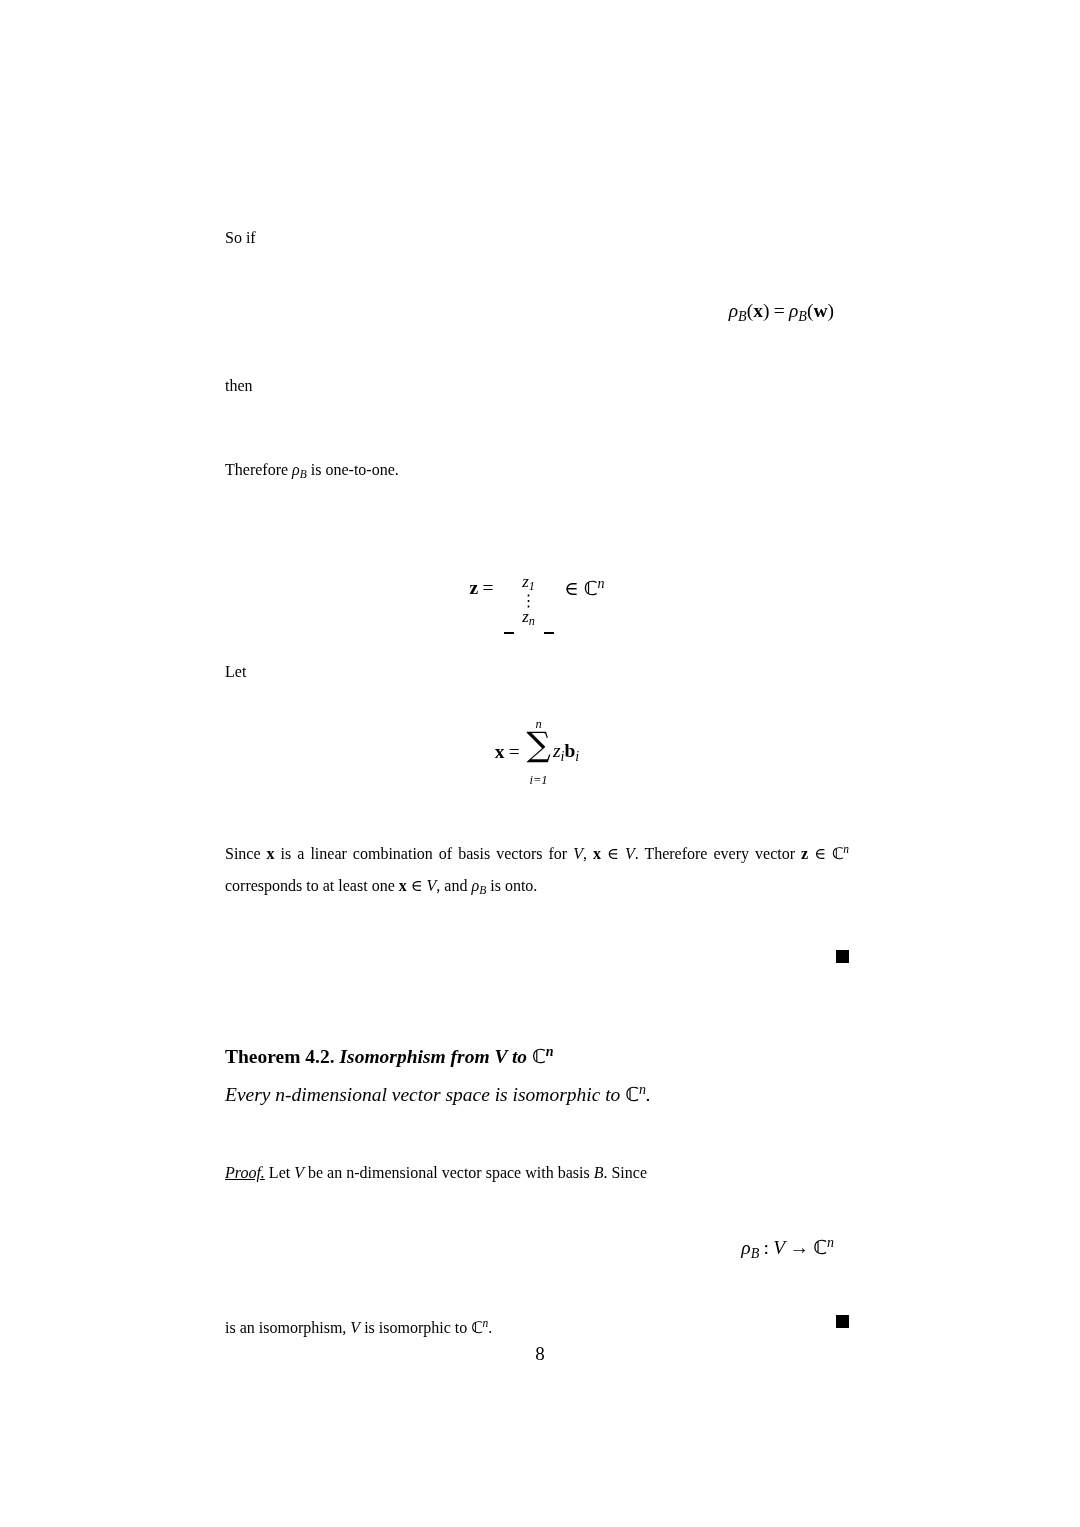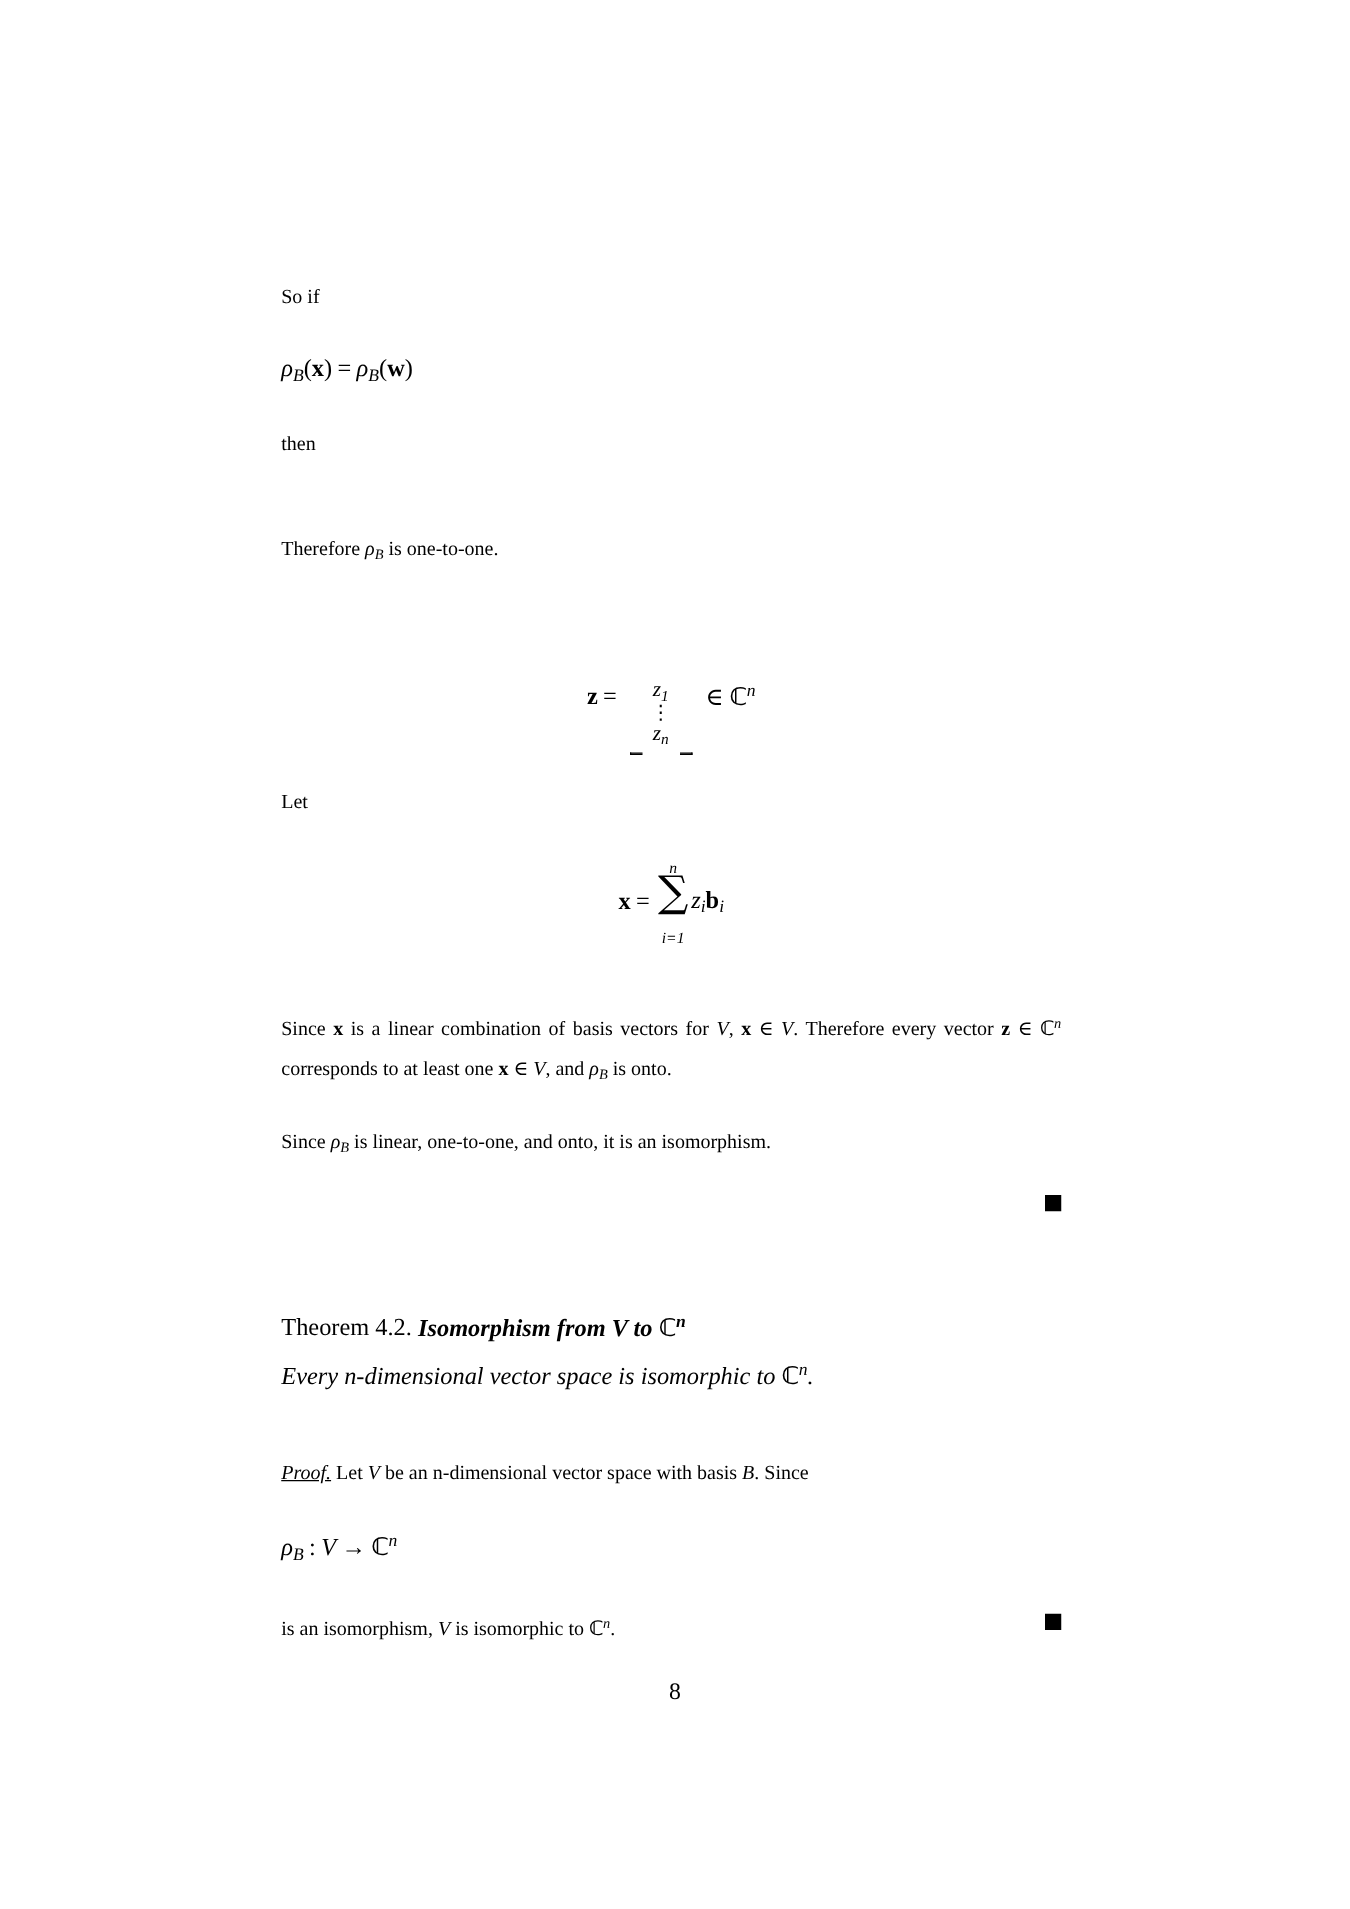--- a/index.html
+++ b/index.html
@@ -33,23 +33,23 @@
   }
   .para.short { text-align: left; }
 
   .gap-sm { height: 22px; }
   .gap-md { height: 30px; }
   .gap-lg { height: 46px; }
   .gap-xl { height: 86px; }
 
   
   .display {
-    text-align: left;
-    font-size: 19.5px;
-    margin: 0;
+    text-align: right;
+    font-size: 19.5px;
+    margin: 15px;
     line-height: 1.2;
   }
   .math {
     font-family: "Liberation Serif", "DejaVu Serif", serif;
   }
   .mi { font-style: italic; }
   .mb { font-weight: bold; font-style: normal; }
   .mbb { font-family: "DejaVu Sans", sans-serif; font-weight: bold; font-style: normal; letter-spacing: -0.5px;}
   .sub {
     font-size: 0.72em;
@@ -122,21 +122,21 @@
     font-size: 34px;
     line-height: 0.82;
     font-family: "DejaVu Serif", serif;
   }
 
   
   .thm-head {
     font-size: 19.5px;
     line-height: 30px;
   }
-  .thm-name { font-weight: normal; }
+  .thm-name { font-weight: bold; }
   .thm-title { font-weight: bold; font-style: italic; }
   .thm-body {
     font-size: 19.5px;
     line-height: 30px;
     font-style: italic;
     margin-top: 2px;
   }
   .proof-lead { font-style: italic; text-decoration: underline; }
 
   
@@ -221,21 +221,20 @@
       </span>
       <span class="math"><span class="mi">z</span><span class="sub">i</span><span class="mb">b</span><span class="sub">i</span></span>
     </div>
 
     <div class="gap-lg"></div>
 
     <p class="para">Since <span class="mb">x</span> is a linear combination of basis vectors for <span class="mi">V</span>, <span class="mb">x</span> <span>∈</span> <span class="mi">V</span>. Therefore every vector <span class="mb">z</span> <span>∈</span> <span class="mbb">ℂ</span><span class="sup">n</span> corresponds to at least one <span class="mb">x</span> <span>∈</span> <span class="mi">V</span>, and <span class="mi">ρ</span><span class="sub">B</span> is onto.</p>
 
     <div class="gap-sm"></div>
 
-    <p class="para short">Since <span class="mi">ρ</span><span class="sub">B</span> is linear, one-to-one, and onto, it is an isomorphism.</p>
 
     <div style="height:22px"></div>
     <div class="qed-row">
       <span class="qed"></span>
     </div>
 
     <div class="gap-xl"></div>
 
     <div class="thm-head">
       <span class="thm-name">Theorem 4.2.</span>

